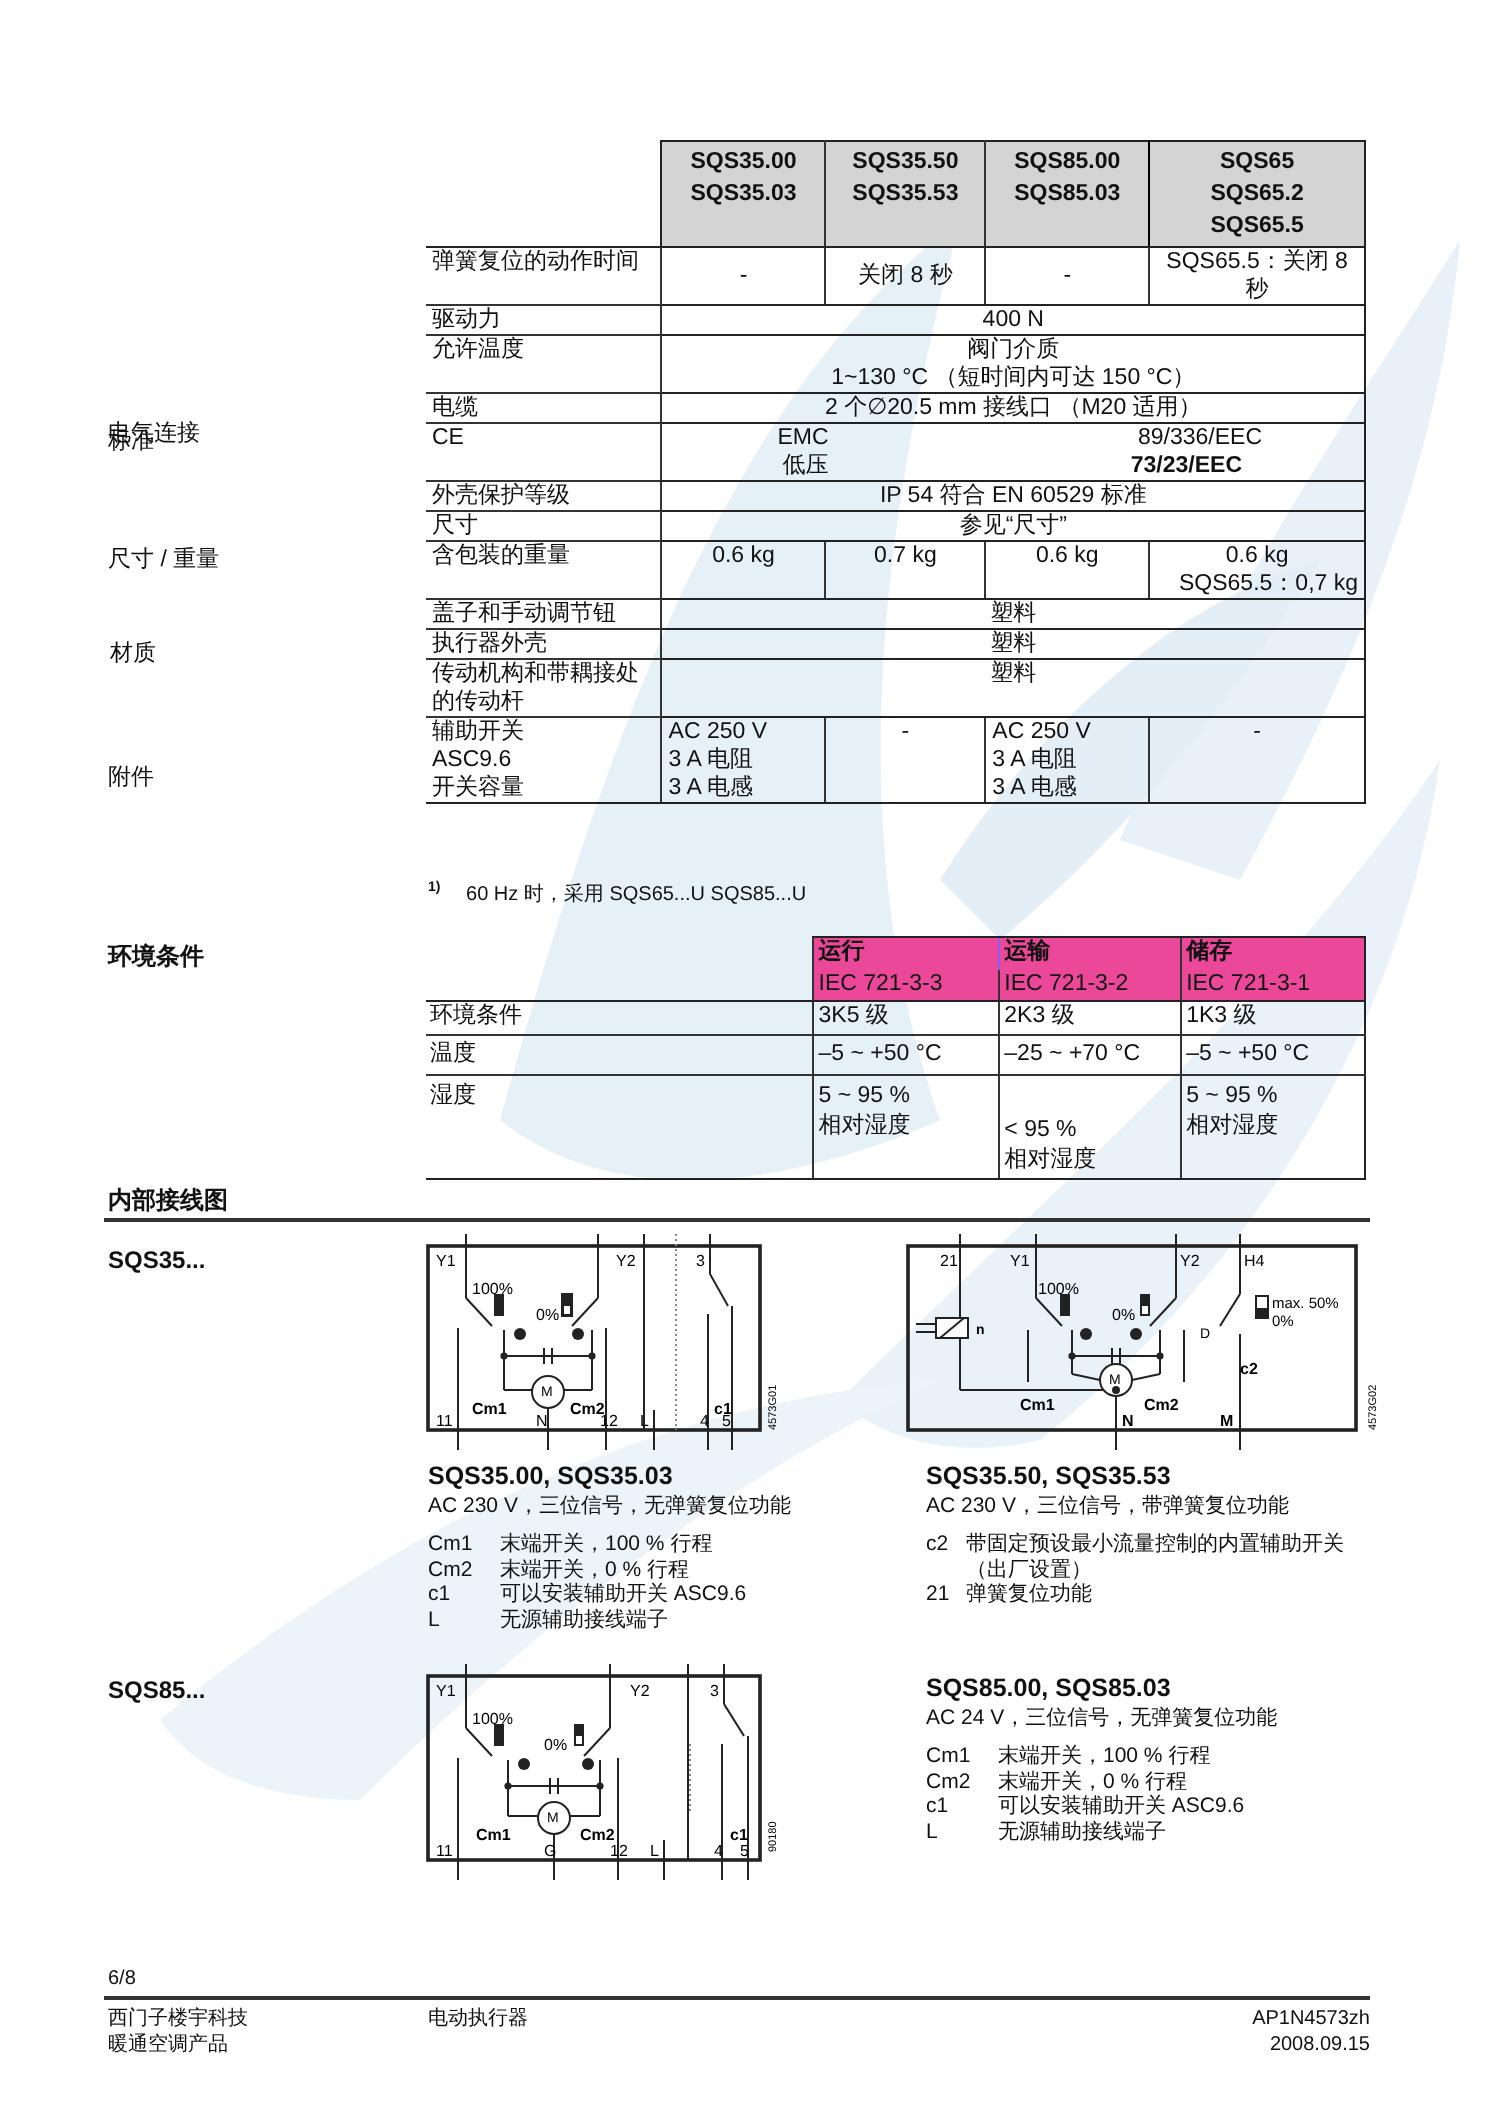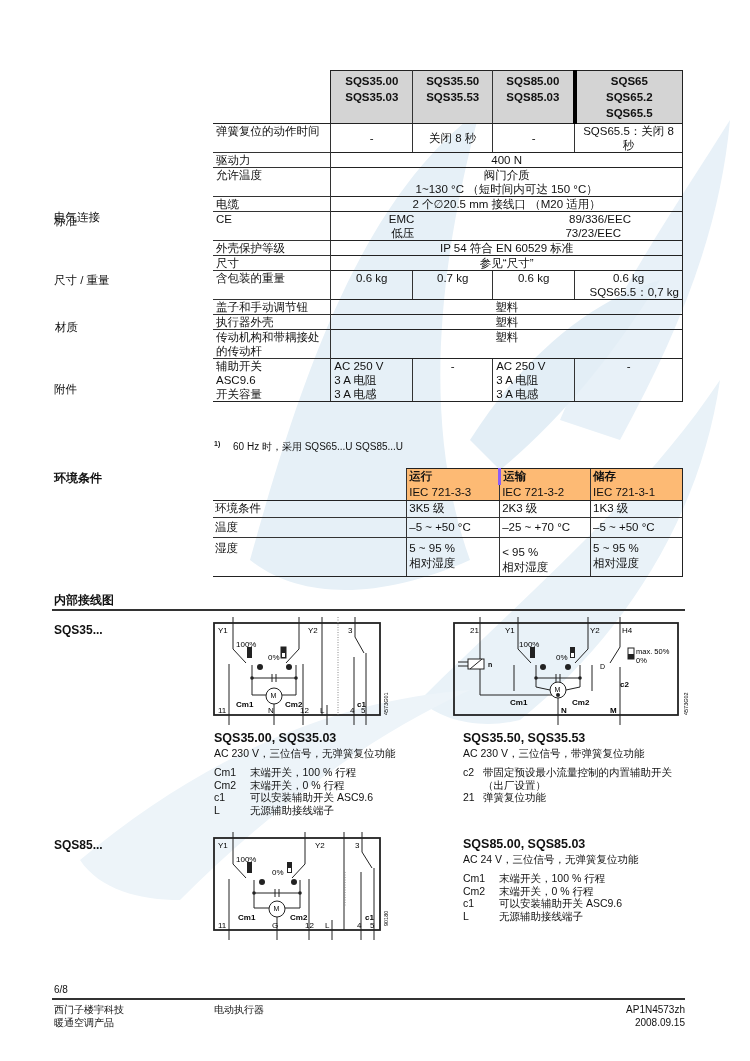--- a/index.html
+++ b/index.html
@@ -10,21 +10,21 @@
   .lbl{font-size:11.5px;line-height:14px;}
   table{border-collapse:collapse;}
   .spec{left:213px;top:70px;width:470px;font-size:11.5px;}
   .spec td{padding:0 3px;line-height:14px;vertical-align:top;}
   .spec .h td{background:#d4d4d4;font-weight:bold;text-align:center;line-height:16px;padding-top:2px;padding-bottom:2px;}
   .spec .rowlbl{border-bottom:1px solid #333;margin-left:46px;}
   .spec .v{border-left:1px solid #333;border-right:1.5px solid #222;border-bottom:1.5px solid #222;text-align:center;}
   .spec .l{text-align:left;}
   .env{left:213px;top:468px;width:470px;font-size:11.5px;}
   .env td{line-height:15.5px;padding:0 2px;vertical-align:top;}
-  .env .h td{background:#fdba74;}
+  .env .h td{background:#ec4899;}
   .env .h td.b{font-weight:bold;}
   .sechead{font-weight:bold;font-size:12px;}
   .rule{position:absolute;height:1.5px;background:#333;z-index:1;}
   .diag{position:absolute;z-index:1;}
   .cap-title{font-weight:bold;font-size:12.5px;}
   .desc{font-size:10.5px;line-height:13px;}
   .lg td{font-size:10.5px;line-height:12.5px;padding:0;vertical-align:top;}
   .foot{font-size:10px;line-height:12.5px;}
 </style>
 </head>
@@ -57,21 +57,21 @@
     <td style="background:transparent;border-bottom:1.5px solid #222;"></td>
     <td style="border:1.5px solid #222;border-right:1px solid #333;">
           <div>SQS35.00</div>
           <div>SQS35.03</div>
           <div>&nbsp;</div>
         </td>
     <td style="border-top:1.5px solid #222;border-right:1px solid #333;border-bottom:1.5px solid #222;">
           <div>SQS35.50</div>
           <div>SQS35.53</div>
         </td>
-    <td style="border-top:1.5px solid #222;border-right:4px solid #000000;border-bottom:1.5px solid #222;">
+    <td style="border-top:1.5px solid #222;border-right:1px solid #000000;border-bottom:1.5px solid #222;">
           <div>SQS85.00</div>
           <div>SQS85.03</div>
         </td>
     <td style="border-top:1.5px solid #222;border-right:1.5px solid #222;border-bottom:1.5px solid #222;">
           <div>SQS65</div>
           <div>SQS65.2</div>
           <div>SQS65.5</div>
         </td>
   </tr>
   <tr>
@@ -98,21 +98,21 @@
   </tr>
   <tr>
     <td class="rowlbl" style="border-bottom:none;">CE</td>
     <td class="v" colspan="4">
       <div style="display:flex;">
             <span style="width:80px;text-align:right;">EMC</span>
             <span style="flex:1;text-align:right;padding-right:48px;">89/336/EEC</span>
           </div>
       <div style="display:flex;">
             <span style="width:80px;text-align:right;">低压</span>
-            <span style="flex:1;text-align:right;padding-right:58px;">73/23/EEC</span>
+            <span style="flex:1;text-align:right;padding-right:58px;font-weight:bold;">73/23/EEC</span>
           </div>
     </td>
   </tr>
   <tr>
     <td class="rowlbl" style="border-top:1px solid #333;">外壳保护等级</td>
     <td class="v" colspan="4">IP 54 符合 EN 60529 标准</td>
   </tr>
   <tr>
     <td class="rowlbl">尺寸</td>
     <td class="v" colspan="4">参见“尺寸”</td>
@@ -174,21 +174,21 @@
   <colgroup>
       <col style="width:194px">
       <col style="width:93px">
       <col style="width:91px">
       <col style="width:92px">
     </colgroup>
   <tbody>
       <tr class="h">
     <td style="background:transparent;"></td>
     <td class="b" style="border-left:1px solid #333;border-top:1.5px solid #222;">运行</td>
-    <td class="b" style="border-left:3px solid #8b5cf6;border-top:1.5px solid #222;">运输</td>
+    <td class="b" style="border-left:1px solid #8b5cf6;border-top:1.5px solid #222;">运输</td>
     <td class="b" style="border-left:1px solid #333;border-top:1.5px solid #222;border-right:1.5px solid #222;">储存</td>
   </tr>
   <tr class="h">
     <td style="background:transparent;border-bottom:1.5px solid #222;"></td>
     <td style="border-left:1px solid #333;border-bottom:1.5px solid #222;">IEC 721-3-3</td>
     <td style="border-left:1px solid #333;border-bottom:1.5px solid #222;">IEC 721-3-2</td>
     <td style="border-left:1px solid #333;border-right:1.5px solid #222;border-bottom:1.5px solid #222;">IEC 721-3-1</td>
   </tr>
   <tr>
     <td style="border-bottom:1px solid #333;">环境条件</td>
@@ -201,21 +201,21 @@
     <td style="border-left:1px solid #333;border-bottom:1px solid #333;line-height:19px;">–5 ~ +50 °C</td>
     <td style="border-left:1px solid #333;border-bottom:1px solid #333;line-height:19px;">–25 ~ +70 °C</td>
     <td style="border-left:1px solid #333;border-right:1.5px solid #222;border-bottom:1px solid #333;line-height:19px;">–5 ~ +50 °C</td>
   </tr>
   <tr>
     <td style="border-bottom:1.5px solid #222;padding-top:3px;">湿度</td>
     <td style="border-left:1px solid #333;border-bottom:1.5px solid #222;padding-top:3px;">
           <div>5 ~ 95 %</div>
           <div>相对湿度</div>
         </td>
-    <td style="border-left:1px solid #333;border-bottom:1.5px solid #222;padding-top:7px;">
+    <td style="border-left:1px solid #333;border-bottom:1.5px solid #222;padding-top:20px;">
           <div>&lt; 95 %</div>
           <div>相对湿度</div>
         </td>
     <td style="border-left:1px solid #333;border-right:1.5px solid #222;border-bottom:1.5px solid #222;padding-top:3px;">
           <div>5 ~ 95 %</div>
           <div>相对湿度</div>
         </td>
   </tr>
 </tbody>
   </table>

